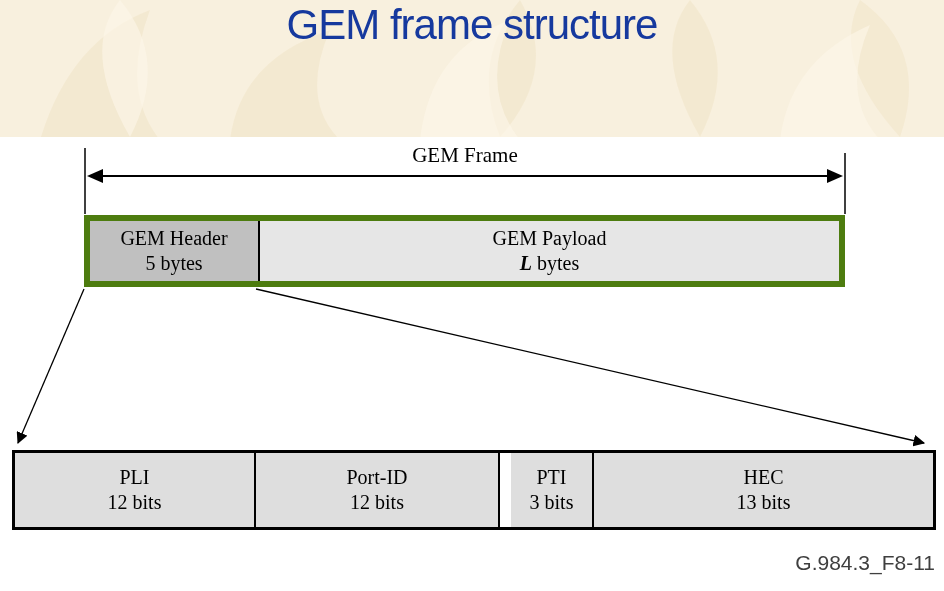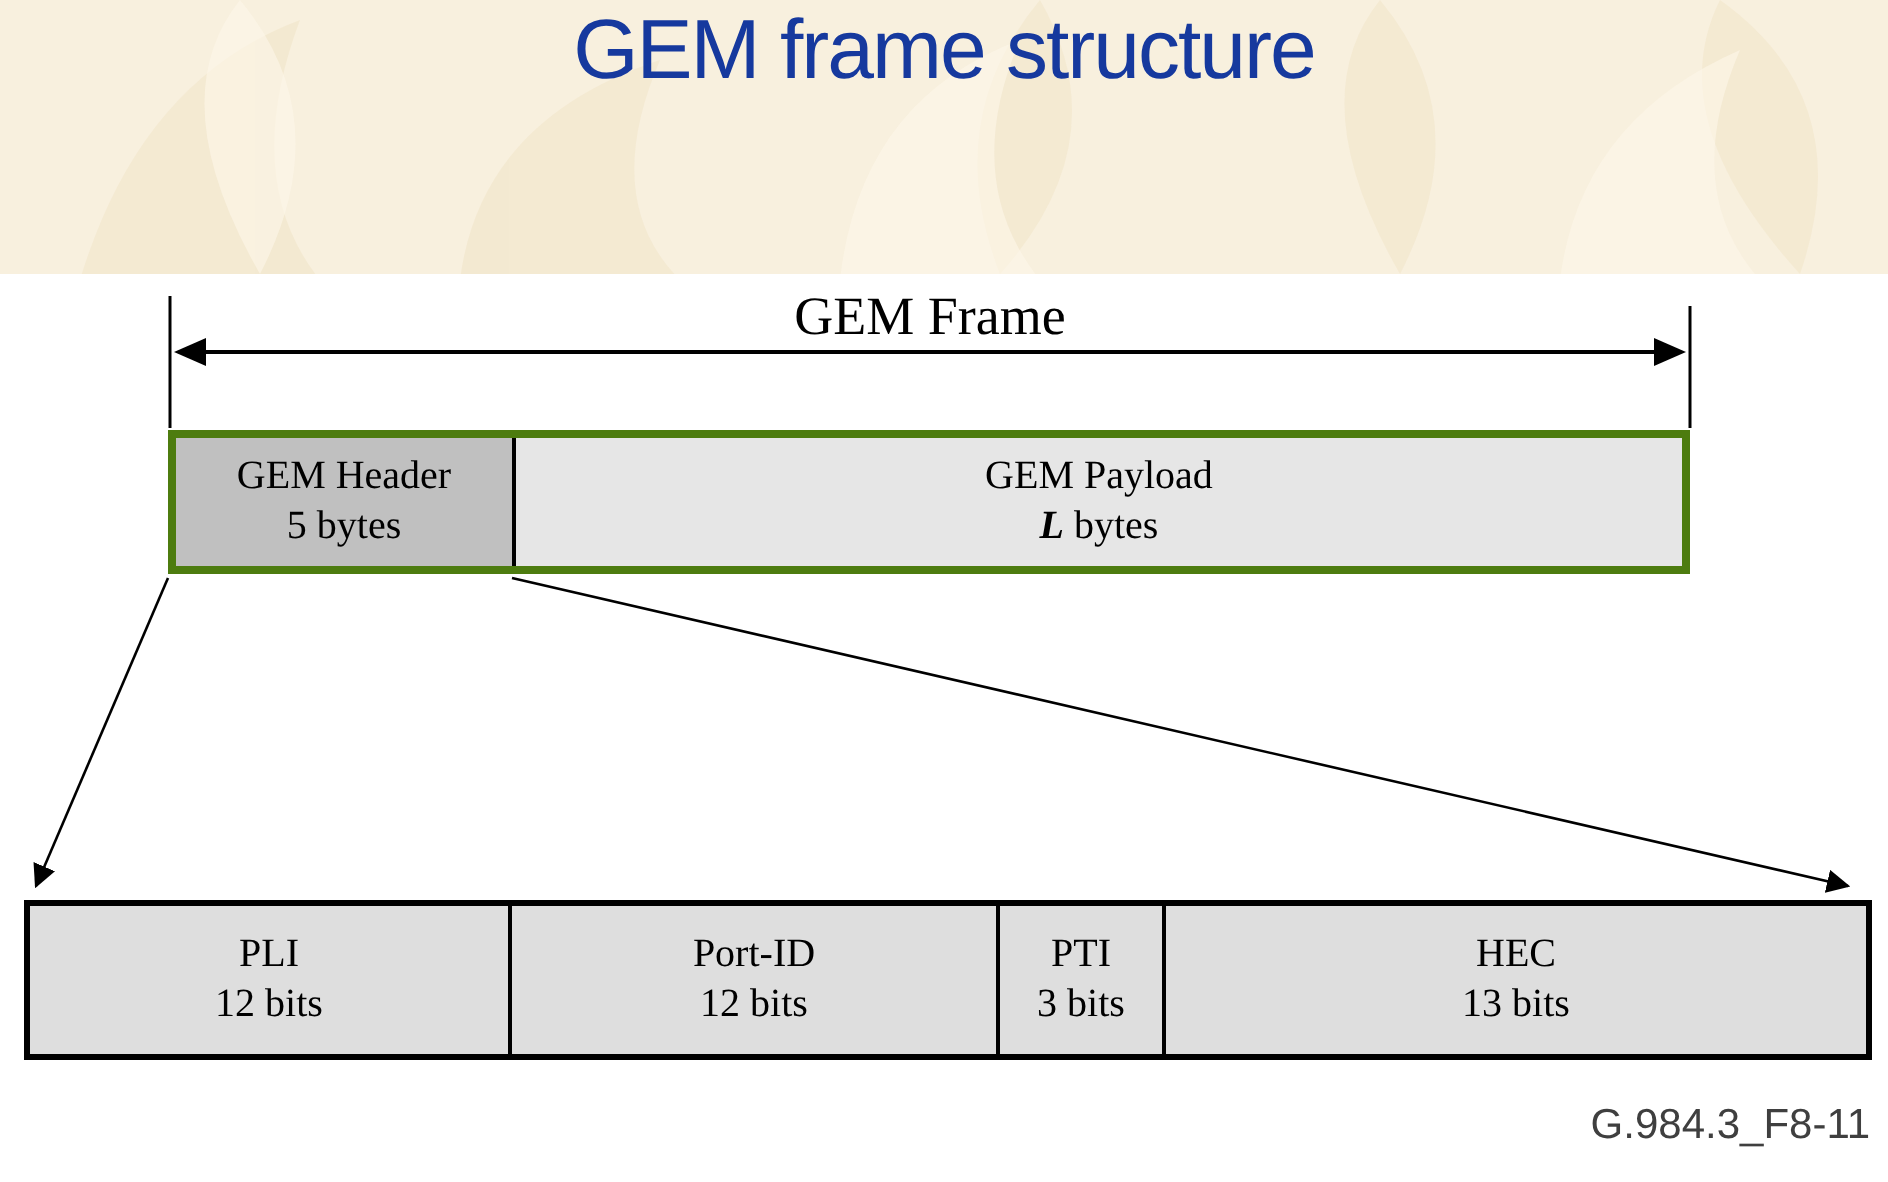--- a/index.html
+++ b/index.html
@@ -30,30 +30,30 @@
     text-align:center;
     font-family:"Liberation Sans","DejaVu Sans",sans-serif;
     font-size:42px;
     letter-spacing:-1px;
     color:var(--title-blue,#16399E);
     white-space:nowrap;
   }
   .frame-label{
     position:absolute;left:85px;top:143px;width:760px;
     text-align:center;
-    font-size:27px;
+    font-size:21px;
     white-space:nowrap;
   }
   .arrow-layer{
     position:absolute;left:0;top:0;width:944px;height:591px;
     pointer-events:none;
   }
   .top-box{
     position:absolute;left:84px;top:215px;width:761px;height:72px;
-    border:4px solid #4d7c0f;
+    border:6px solid #4d7c0f;
     display:flex;
   }
   .cell{
     display:flex;flex-direction:column;
     align-items:center;justify-content:center;
     font-size:20px;line-height:25px;
     text-align:center;
   }
   .cell-header{
     width:170px;flex:0 0 170px;
@@ -68,21 +68,21 @@
   .bottom-box{
     position:absolute;left:12px;top:450px;width:924px;height:80px;
     border:3px solid #000;
     display:flex;
   }
   .bottom-box .cell{background:var(--field-gray,#DEDEDE);}
   .bottom-box .cell{border-right:2px solid #000;}
   .bottom-box .cell:last-child{border-right:none;}
   .f-pli{flex:0 0 241px;}
   .f-portid{flex:0 0 244px;}
-  .f-pti{flex:0 0 83px;}
+  .f-pti{flex:0 0 83px;margin-left:11px;}
   .f-hec{flex:1 1 auto;}
   .figure-id{
     position:absolute;right:9px;top:551px;
     font-family:"Liberation Sans","DejaVu Sans",sans-serif;
     font-size:21px;
     color:var(--figure-id-gray,#3F3F3F);
     white-space:nowrap;
   }
 </style>
 </head>

